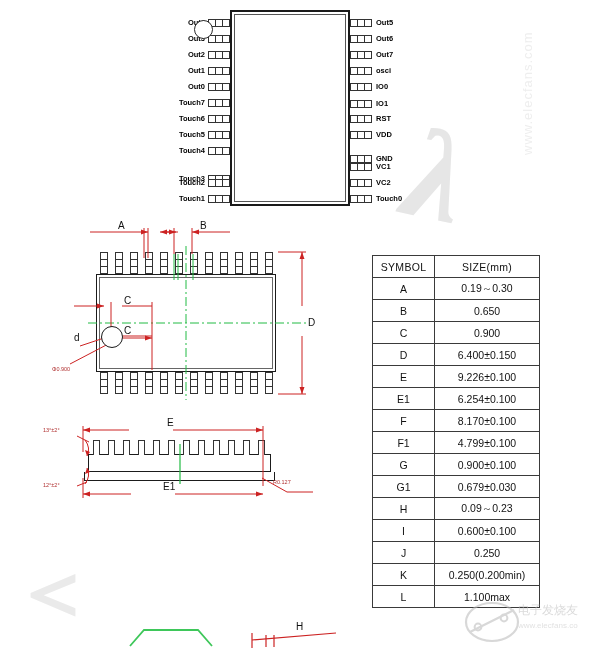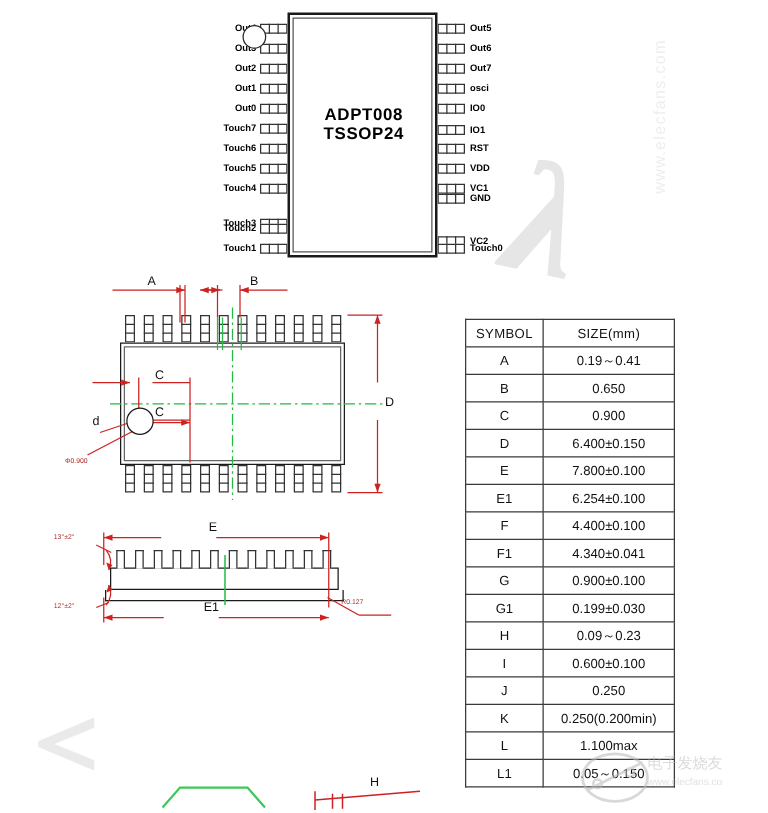--- a/index.html
+++ b/index.html
@@ -265,24 +265,20 @@
 </head>
 <body>
 
 <div class="wm-glyph" id="wm-lambda">λ</div>
 <div class="wm-glyph" id="wm-chevron">＜</div>
 <div id="wm-cn-text">www.elecfans.com</div>
 
 <div id="pinout">
   <div id="chip-body"></div>
   <div id="chip-dot"></div>
-  <div id="chip-label">
-    <div>ADPT008</div>
-    <div>TSSOP24</div>
-  </div>
 
   <div class="pin-row left" style="top:12px">
       <span class="pin-name">Out4</span>
       <span class="pin-lead"></span>
     </div>
   <div class="pin-row left" style="top:28px">
       <span class="pin-name">Out3</span>
       <span class="pin-lead"></span>
     </div>
   <div class="pin-row left" style="top:44px">
@@ -355,25 +351,25 @@
       <span class="pin-name">RST</span>
     </div>
   <div class="pin-row right" style="top:124px">
       <span class="pin-lead"></span>
       <span class="pin-name">VDD</span>
     </div>
   <div class="pin-row right" style="top:148px">
       <span class="pin-lead"></span>
       <span class="pin-name">GND</span>
     </div>
-  <div class="pin-row right" style="top:140px">
+  <div class="pin-row right" style="top:156px">
       <span class="pin-lead"></span>
       <span class="pin-name">VC1</span>
     </div>
-  <div class="pin-row right" style="top:182px">
+  <div class="pin-row right" style="top:172px">
       <span class="pin-lead"></span>
       <span class="pin-name">VC2</span>
     </div>
   <div class="pin-row right" style="top:188px">
       <span class="pin-lead"></span>
       <span class="pin-name">Touch0</span>
     </div>
 </div>
 
 <div id="topview">
@@ -526,81 +522,77 @@
 <table id="dim-table">
   <thead>
     <tr>
       <th class="sym-col">SYMBOL</th>
       <th class="size-col">SIZE(mm)</th>
     </tr>
   </thead>
   <tbody>
     <tr>
         <td>A</td>
-        <td>0.19～0.41</td>
+        <td>0.19～0.30</td>
       </tr>
     <tr>
         <td>B</td>
         <td>0.650</td>
       </tr>
     <tr>
         <td>C</td>
         <td>0.900</td>
       </tr>
     <tr>
         <td>D</td>
         <td>6.400±0.150</td>
       </tr>
     <tr>
         <td>E</td>
-        <td>7.800±0.100</td>
+        <td>9.226±0.100</td>
       </tr>
     <tr>
         <td>E1</td>
         <td>6.254±0.100</td>
       </tr>
     <tr>
         <td>F</td>
-        <td>4.400±0.100</td>
+        <td>8.170±0.100</td>
       </tr>
     <tr>
         <td>F1</td>
-        <td>4.340±0.041</td>
+        <td>4.799±0.100</td>
       </tr>
     <tr>
         <td>G</td>
         <td>0.900±0.100</td>
       </tr>
     <tr>
         <td>G1</td>
-        <td>0.199±0.030</td>
+        <td>0.679±0.030</td>
       </tr>
     <tr>
         <td>H</td>
         <td>0.09～0.23</td>
       </tr>
     <tr>
         <td>I</td>
         <td>0.600±0.100</td>
       </tr>
     <tr>
         <td>J</td>
         <td>0.250</td>
       </tr>
     <tr>
         <td>K</td>
         <td>0.250(0.200min)</td>
       </tr>
     <tr>
         <td>L</td>
         <td>1.100max</td>
-      </tr>
-    <tr>
-        <td>L1</td>
-        <td>0.05～0.150</td>
       </tr>
   </tbody>
 </table>
 
 <svg id="wm-logo" viewBox="0 0 126 52">
   <ellipse cx="40" cy="26" rx="26" ry="19" fill="none" stroke="#b9b9b9" stroke-width="2.2"></ellipse>
   <path d="M18 36 L62 14" stroke="#b9b9b9" stroke-width="2.2" fill="none"></path>
   <circle cx="26" cy="31" r="3.4" fill="none" stroke="#b9b9b9" stroke-width="2"></circle>
   <circle cx="52" cy="22" r="3.4" fill="none" stroke="#b9b9b9" stroke-width="2"></circle>
   <text x="66" y="18" font-family="'Liberation Sans', sans-serif" font-size="12" fill="#bdbdbd">电子发烧友</text>

